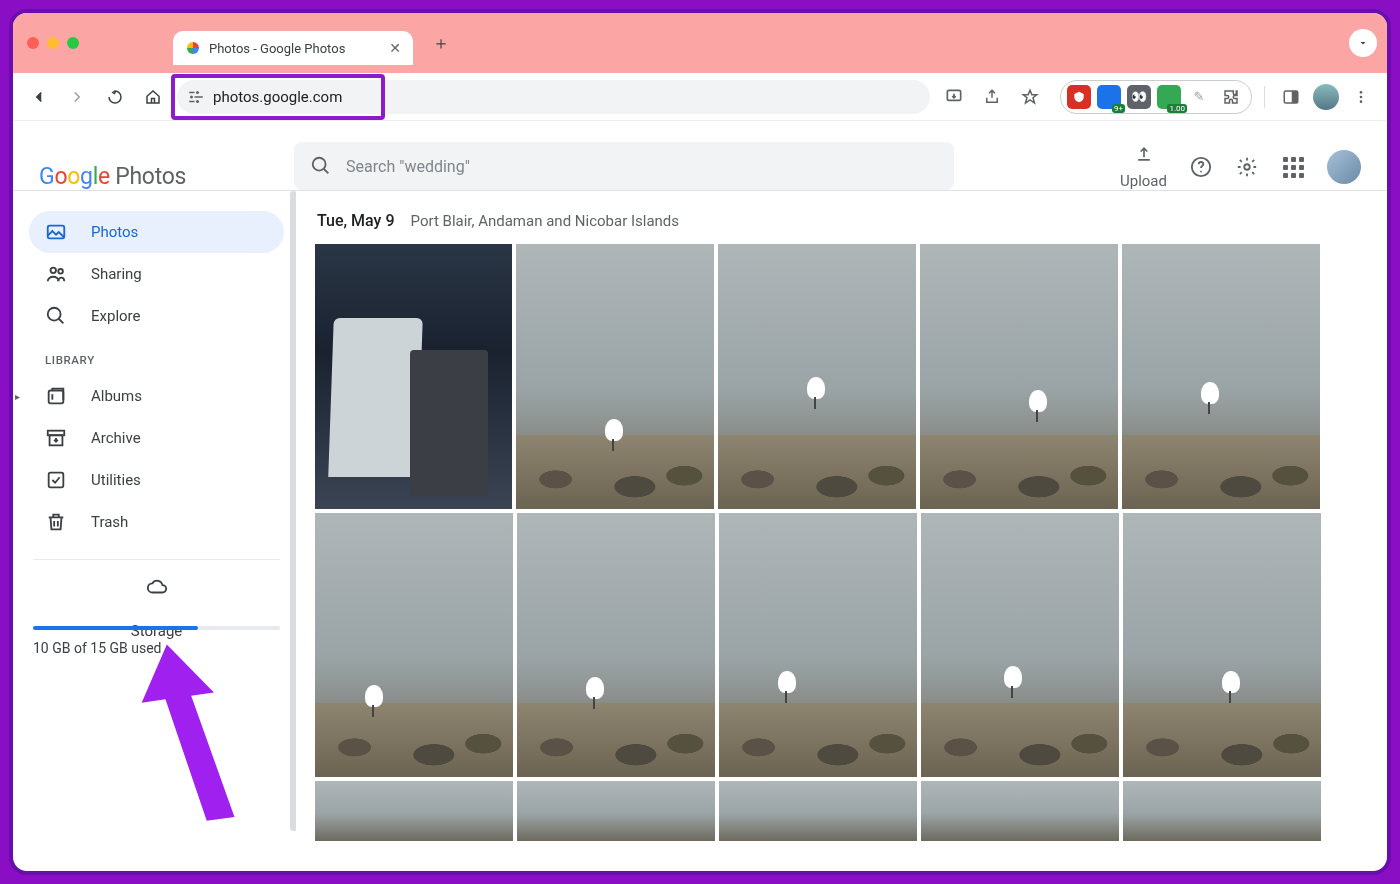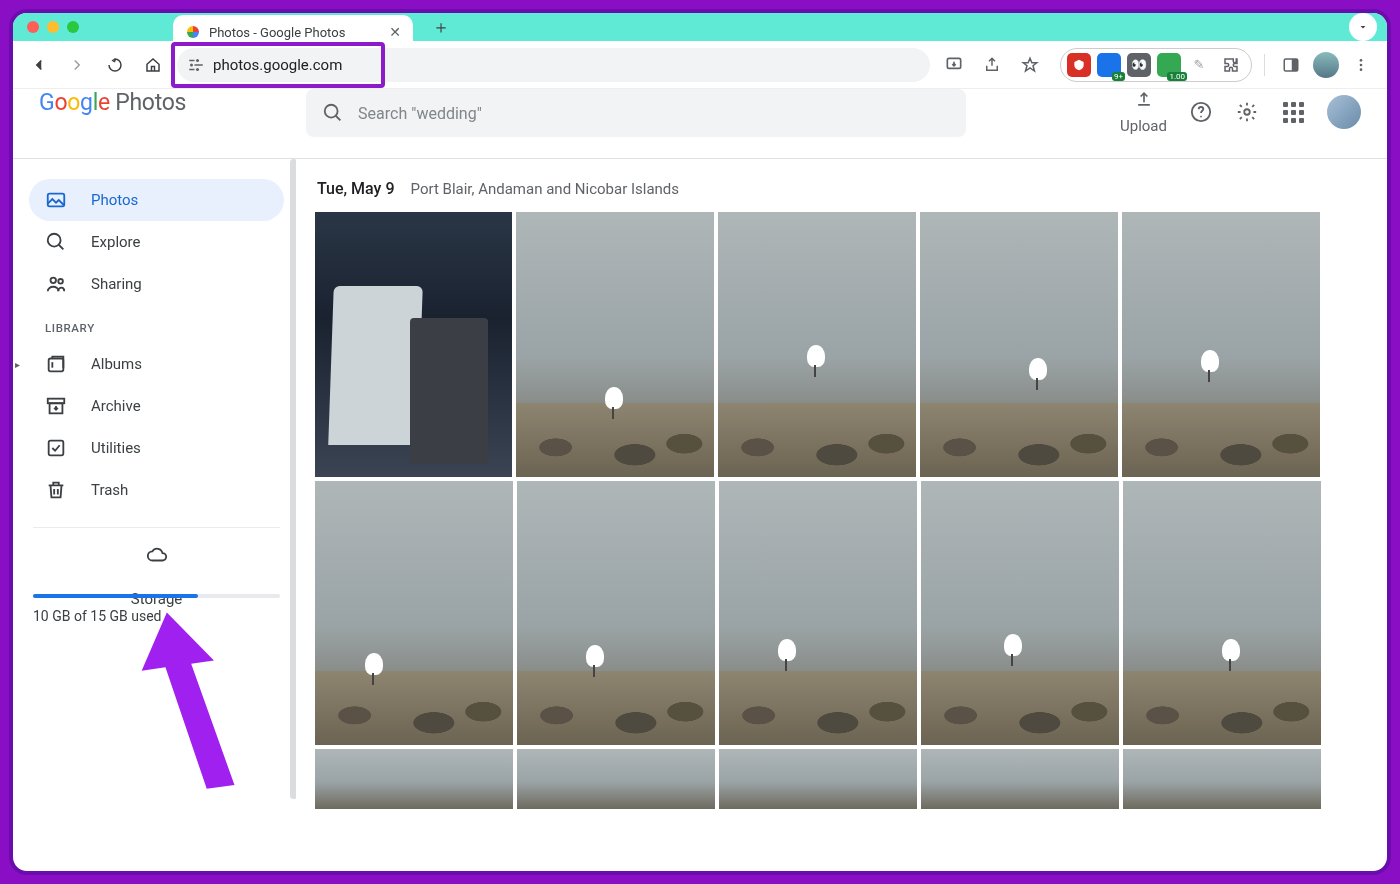--- a/index.html
+++ b/index.html
@@ -14,22 +14,22 @@
   .outer-border {
     width: 100%; height: 100%;
     border: 4px solid #6a0dad;
     border-radius: 18px;
     overflow: hidden;
     background: #fff;
     position: relative;
   }
   
   .tab-strip {
-    height: 28px;
-    background: #5eead4;
+    height: 60px;
+    background: #fca5a5;
     display: flex;
     align-items: center;
     padding: 0 10px;
     position: relative;
     text-align: center;
   }
   .traffic-lights { display: flex; gap: 8px; margin-left: 4px; margin-right: 94px;}
   .tl { width: 12px; height: 12px; border-radius: 50%; }
   .tl.red { background:#ff5f57;} .tl.yellow{background:#febc2e;} .tl.green{background:#28c840;}
   .tab {
@@ -66,21 +66,21 @@
   .address-highlight {
     position:absolute; left:-6px; top:-6px; width:214px; height:46px;
     border:4px solid #8c1cc9; border-radius:4px; pointer-events:none;
   }
   .ext-row { display:flex; align-items:center; gap:8px; margin-left:6px;}
   .ext-icon { width:24px;height:24px;border-radius:5px;display:flex;align-items:center;justify-content:center;font-size:13px;color:#fff;}
   .ext-pill { display:flex;align-items:center;gap:6px;padding:2px 6px;border:1px solid #ccc;border-radius:18px;}
   .avatar-small{width:26px;height:26px;border-radius:50%;background:linear-gradient(#8bb,#578);}
   
   .app-header {
-    height:70px; display:flex; align-items:flex-start; padding:0 26px; gap:20px; border-bottom:1px solid #e0e0e0;
+    height:70px; display:flex; align-items:flex-end; padding:0 26px; gap:8px; border-bottom:1px solid #e0e0e0;
   }
   .logo { font-size:23px; letter-spacing:-0.3px;}
   .logo .g1{color:#4285F4;} .logo .g2{color:#EA4335;} .logo .g3{color:#FBBC05;}
   .logo .g4{color:#4285F4;} .logo .g5{color:#34A853;} .logo .g6{color:#EA4335;}
   .logo .photos{color:#5f6368;font-weight:400;}
   .search-box {
     flex:1; max-width:660px; height:48px; background:#f1f3f4; border-radius:8px;
     display:flex; align-items:center; padding:0 16px; gap:14px; color:#5f6368; font-size:16px;
     margin-left:100px;
   }
@@ -313,32 +313,32 @@
 
       <div class="side-item active">
         <svg viewBox="0 0 24 24">
             <rect x="3" y="5" width="18" height="14" rx="2" fill="none" stroke="#1967d2" stroke-width="2"></rect>
             <path d="M3 16l5-5 4 4 3-3 6 6" fill="none" stroke="#1967d2" stroke-width="2"></path>
           </svg>
         <span>Photos</span>
       </div>
       <div class="side-item">
         <svg viewBox="0 0 24 24">
-            <circle cx="10" cy="10" r="7" fill="none" stroke="#3c4043" stroke-width="2"></circle>
-            <path d="M20 20l-5-5" stroke="#3c4043" stroke-width="2"></path>
-          </svg>
-        <span>Explore</span>
-      </div>
-      <div class="side-item">
-        <svg viewBox="0 0 24 24">
             <circle cx="9" cy="8" r="3" fill="none" stroke="#3c4043" stroke-width="2"></circle>
             <circle cx="17" cy="9" r="2.5" fill="none" stroke="#3c4043" stroke-width="2"></circle>
             <path d="M3 20c0-3 3-5 6-5s6 2 6 5M14 20c0-2 2-4 4-4s3 2 3 4" fill="none" stroke="#3c4043" stroke-width="2"></path>
           </svg>
         <span>Sharing</span>
+      </div>
+      <div class="side-item">
+        <svg viewBox="0 0 24 24">
+            <circle cx="10" cy="10" r="7" fill="none" stroke="#3c4043" stroke-width="2"></circle>
+            <path d="M20 20l-5-5" stroke="#3c4043" stroke-width="2"></path>
+          </svg>
+        <span>Explore</span>
       </div>
 
       <div class="side-section-label">LIBRARY</div>
 
       <div class="side-item albums">
         <span class="albums-caret">▸</span>
         <svg viewBox="0 0 24 24">
             <rect x="4" y="6" width="16" height="14" rx="2" fill="none" stroke="#3c4043" stroke-width="2"></rect>
             <path d="M8 6V4h12v12" fill="none" stroke="#3c4043" stroke-width="2"></path>
             <path d="M8 10v6" stroke="#3c4043" stroke-width="2"></path>

